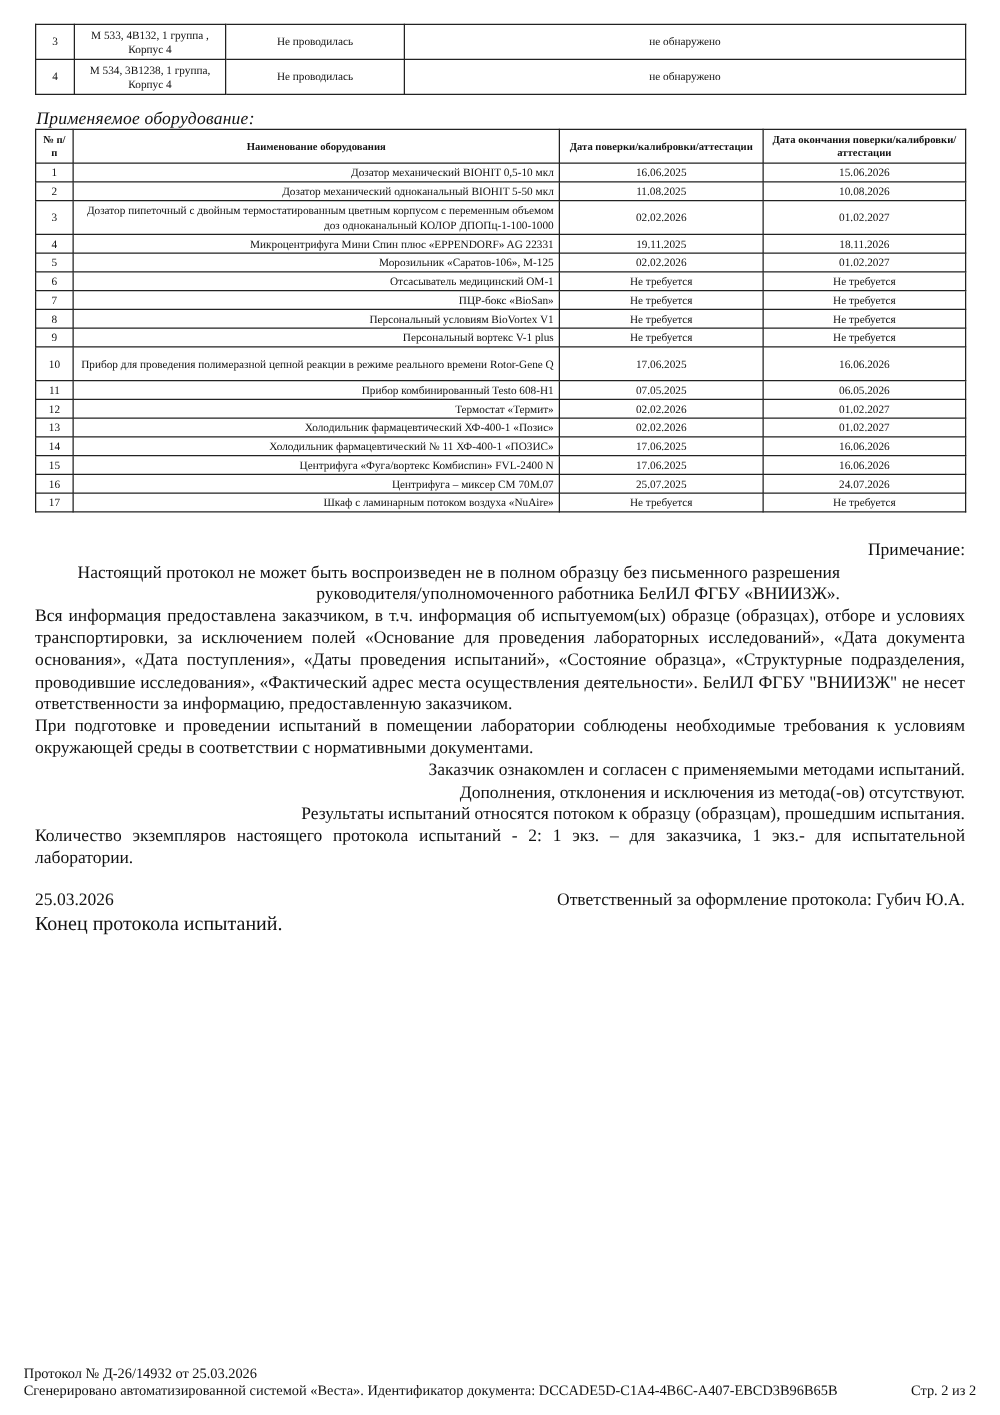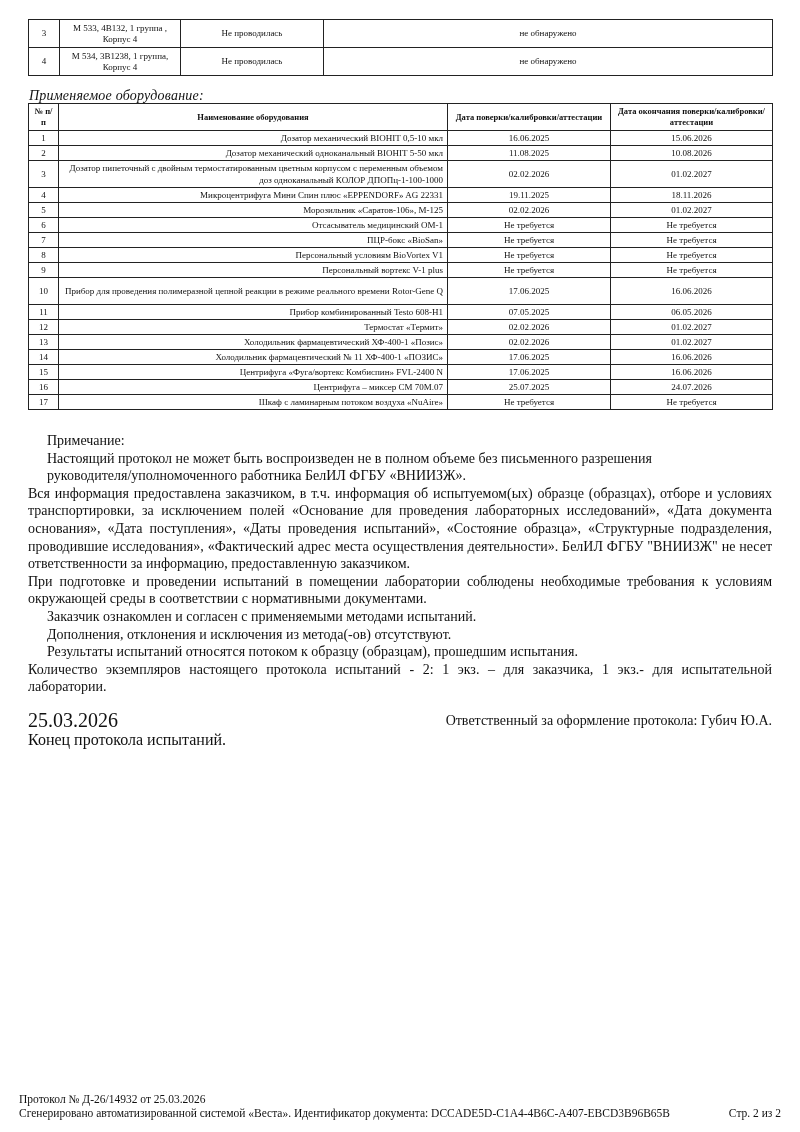--- a/index.html
+++ b/index.html
@@ -75,27 +75,27 @@
       top: 432px;
       width: 744px;
       font-size: 14px;
       line-height: 17.6px;
       font-family: "Liberation Sans Narrow", "Liberation Serif", serif;
     }
     .notes p {
       margin: 0;
       text-align: justify;
     }
-    .notes p.left { text-align: left; margin-left: 19px; }
+    .notes p.left { text-align: right; margin-left: 19px; }
 
     .sign-date {
       position: absolute;
       left: 28px;
       top: 712px;
-      font-size: 20px;
+      font-size: 14px;
       line-height: 17px;
     }
     .sign-responsible {
       position: absolute;
       right: 28px;
       top: 712px;
       font-size: 14px;
       line-height: 17px;
     }
     .end-text {
@@ -273,21 +273,21 @@
         <td>17</td>
         <td class="name">Шкаф с ламинарным потоком воздуха «NuAire»</td>
         <td>Не требуется</td>
         <td>Не требуется</td>
       </tr>
     </tbody>
 </table>
 
 <div class="notes">
   <p class="left">Примечание:</p>
-  <p class="left" style="padding-right:100px">Настоящий протокол не может быть воспроизведен не в полном объеме без письменного разрешения руководителя/уполномоченного работника БелИЛ ФГБУ «ВНИИЗЖ».</p>
+  <p class="left" style="padding-right:100px">Настоящий протокол не может быть воспроизведен не в полном образцу без письменного разрешения руководителя/уполномоченного работника БелИЛ ФГБУ «ВНИИЗЖ».</p>
   <p>Вся информация предоставлена заказчиком, в т.ч. информация об испытуемом(ых) образце (образцах), отборе и условиях транспортировки, за исключением полей «Основание для проведения лабораторных исследований», «Дата документа основания», «Дата поступления», «Даты проведения испытаний», «Состояние образца», «Структурные подразделения, проводившие исследования», «Фактический адрес места осуществления деятельности». БелИЛ ФГБУ "ВНИИЗЖ" не несет ответственности за информацию, предоставленную заказчиком.</p>
   <p>При подготовке и проведении испытаний в помещении лаборатории соблюдены необходимые требования к условиям окружающей среды в соответствии с нормативными документами.</p>
   <p class="left">Заказчик ознакомлен и согласен с применяемыми методами испытаний.</p>
   <p class="left">Дополнения, отклонения и исключения из метода(-ов) отсутствуют.</p>
   <p class="left">Результаты испытаний относятся потоком к образцу (образцам), прошедшим испытания.</p>
   <p>Количество экземпляров настоящего протокола испытаний - 2: 1 экз. – для заказчика, 1 экз.- для испытательной лаборатории.</p>
 </div>
 
 <div class="sign-date">25.03.2026</div>
 <div class="sign-responsible">Ответственный за оформление протокола: Губич Ю.А.</div>

